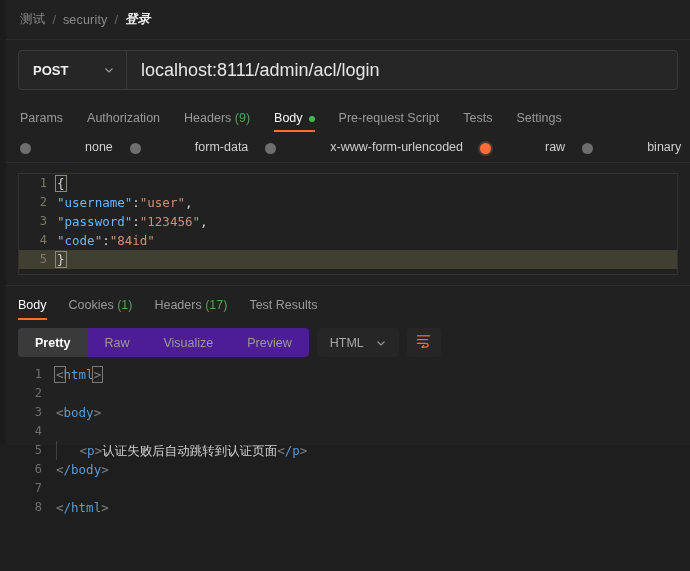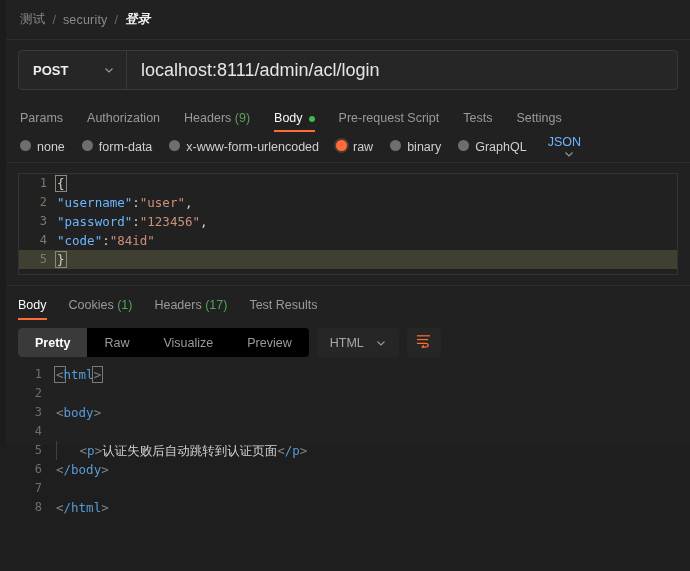--- a/index.html
+++ b/index.html
@@ -132,24 +132,25 @@
   
   .body-types {
     display: flex;
     align-items: center;
     padding: 0 14px;
     height: 30px;
     border-bottom: 1px solid #2d2d2d;
   }
   .radio-item {
     display: flex;
-    align-items: flex-start;
+    align-items: flex-end;
     margin-right: 17px;
     cursor: pointer;
     white-space: nowrap;
+    gap: 48px;
   }
   .radio {
     width: 11px;
     height: 11px;
     border-radius: 50%;
     background: #6e6e6e;
     margin-right: 6px;
     flex: none;
   }
   .radio.sel {
@@ -245,21 +246,21 @@
     background: #ff6c37;
   }
 
   .resp-toolbar {
     display: flex;
     align-items: center;
     padding: 8px 12px 0 12px;
   }
   .seg {
     display: flex;
-    background: #000000;
+    background: #4c1d95;
     border-radius: 4px;
     overflow: hidden;
     height: 29px;
   }
   .seg-item {
     display: flex;
     align-items: center;
     padding: 0 17px;
     font-size: 12.5px;
     color: #9a9a9a;

